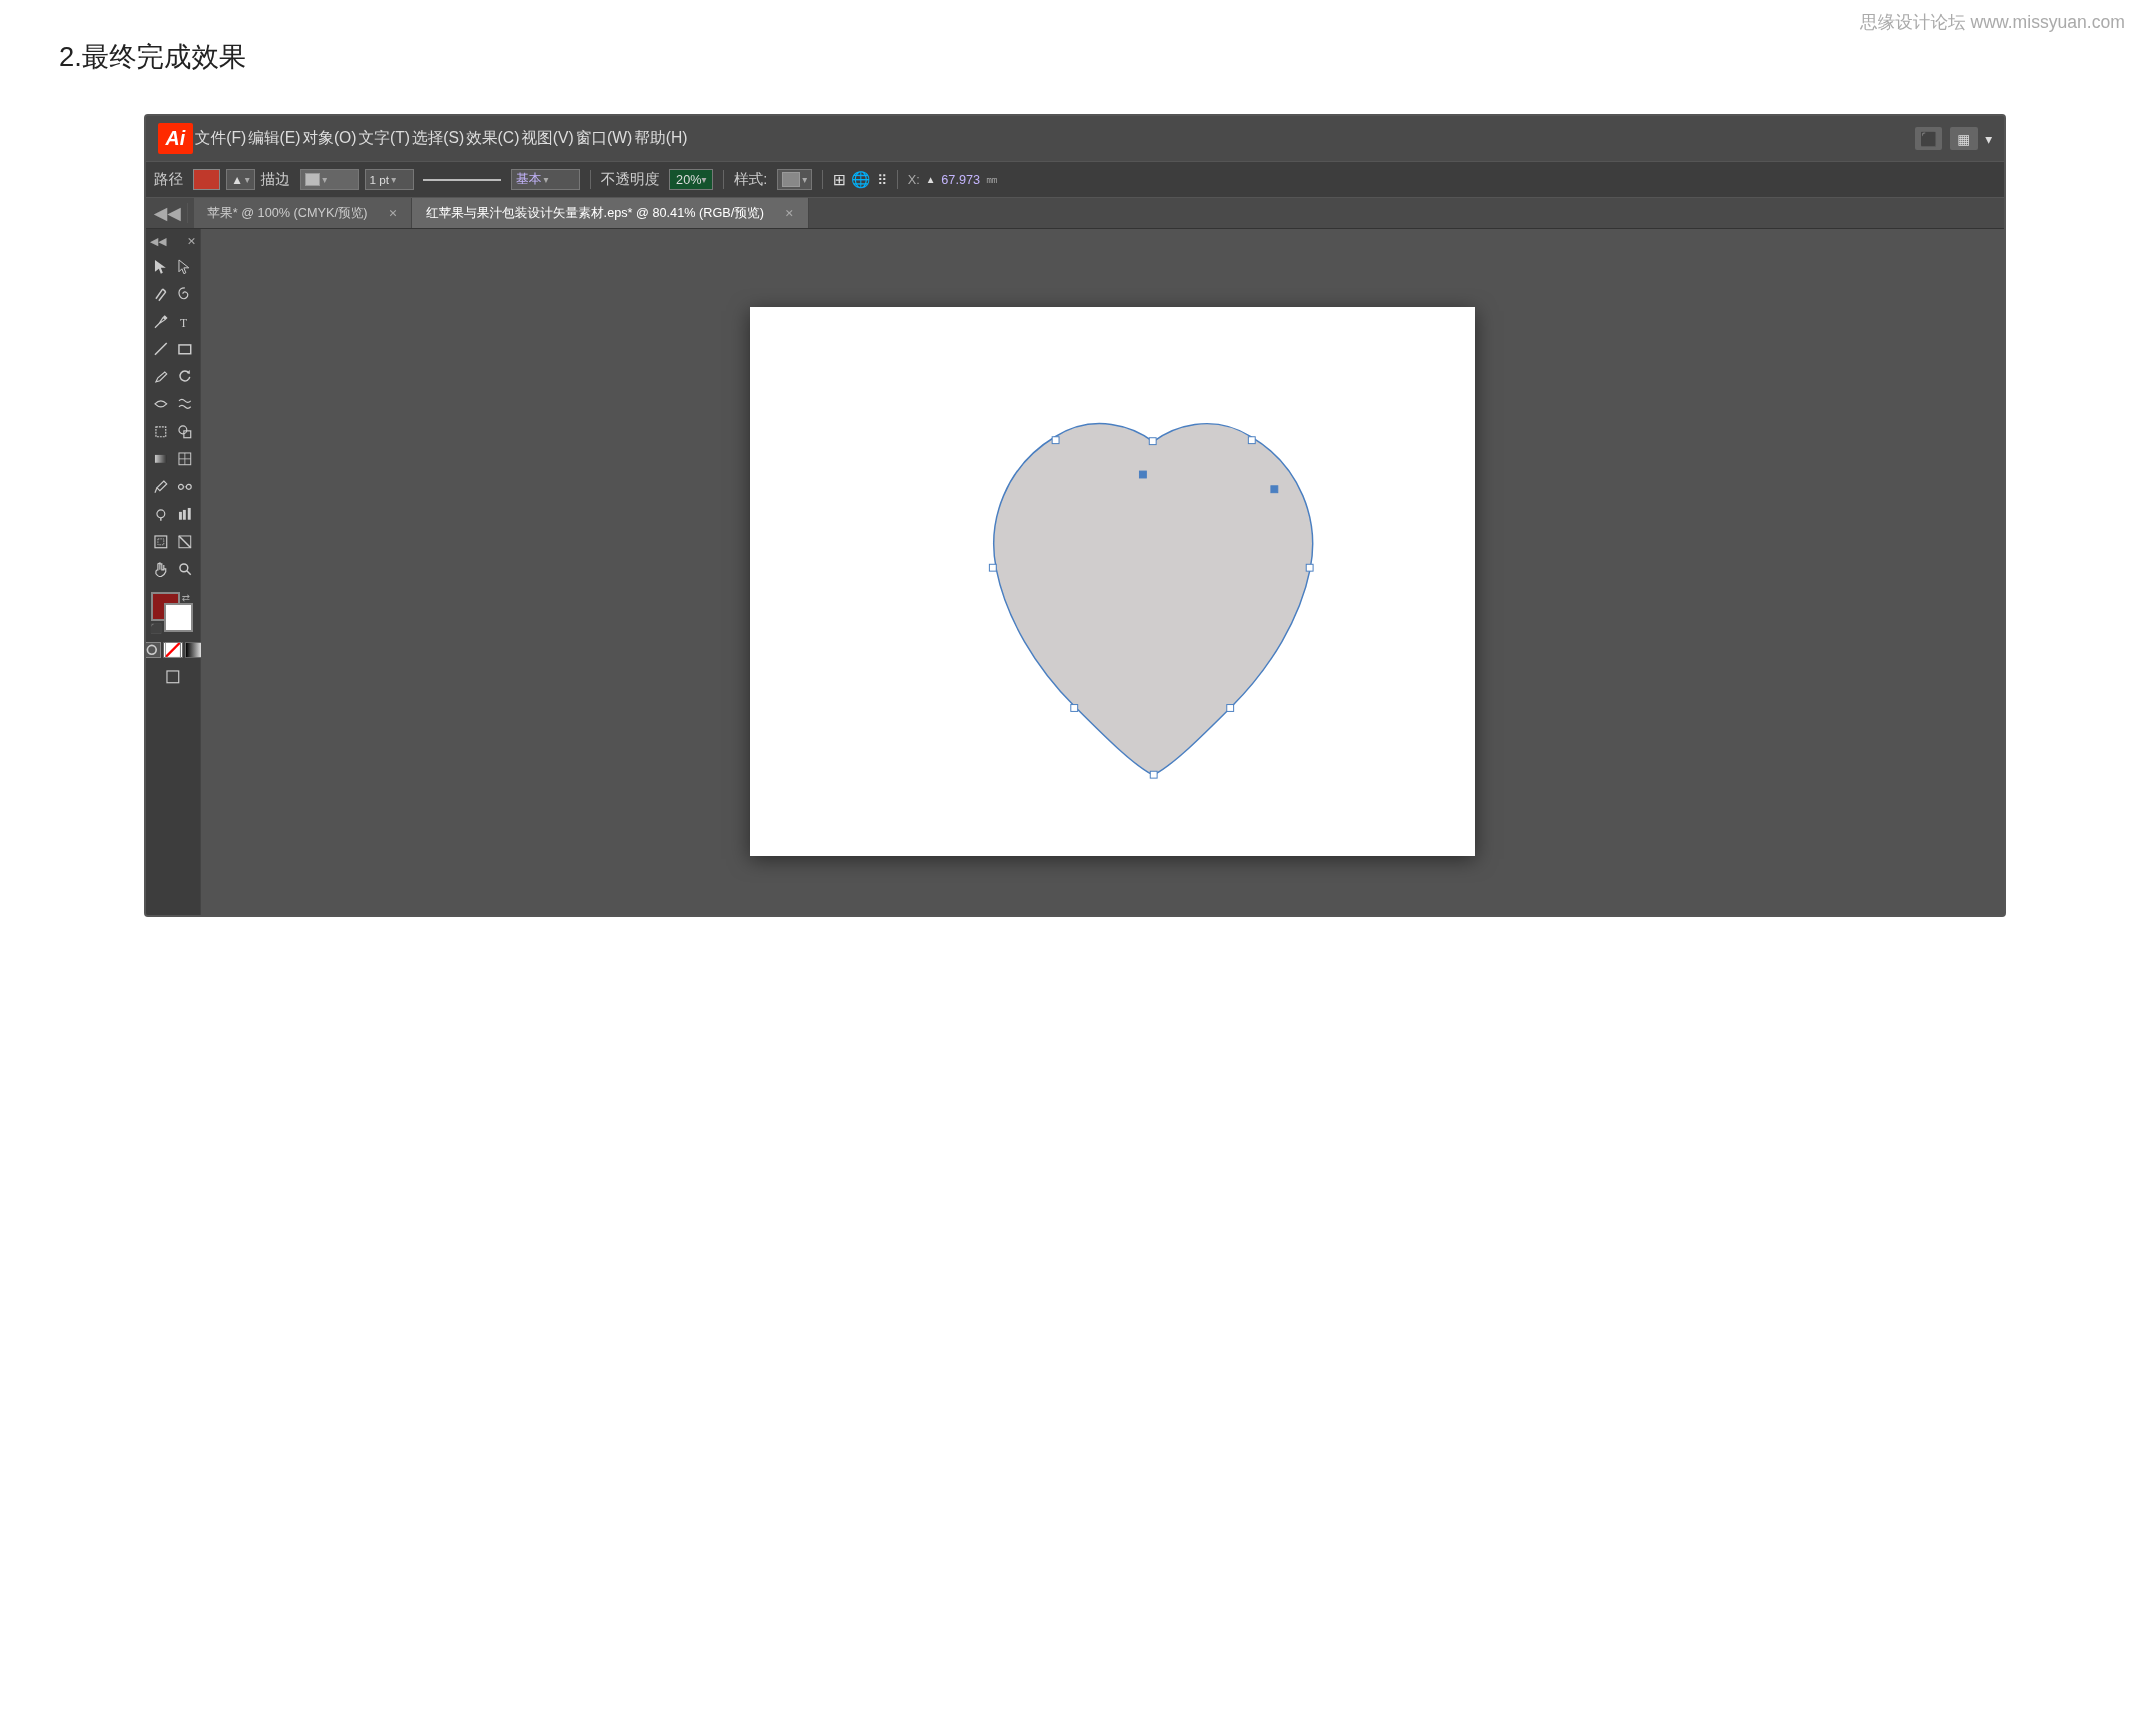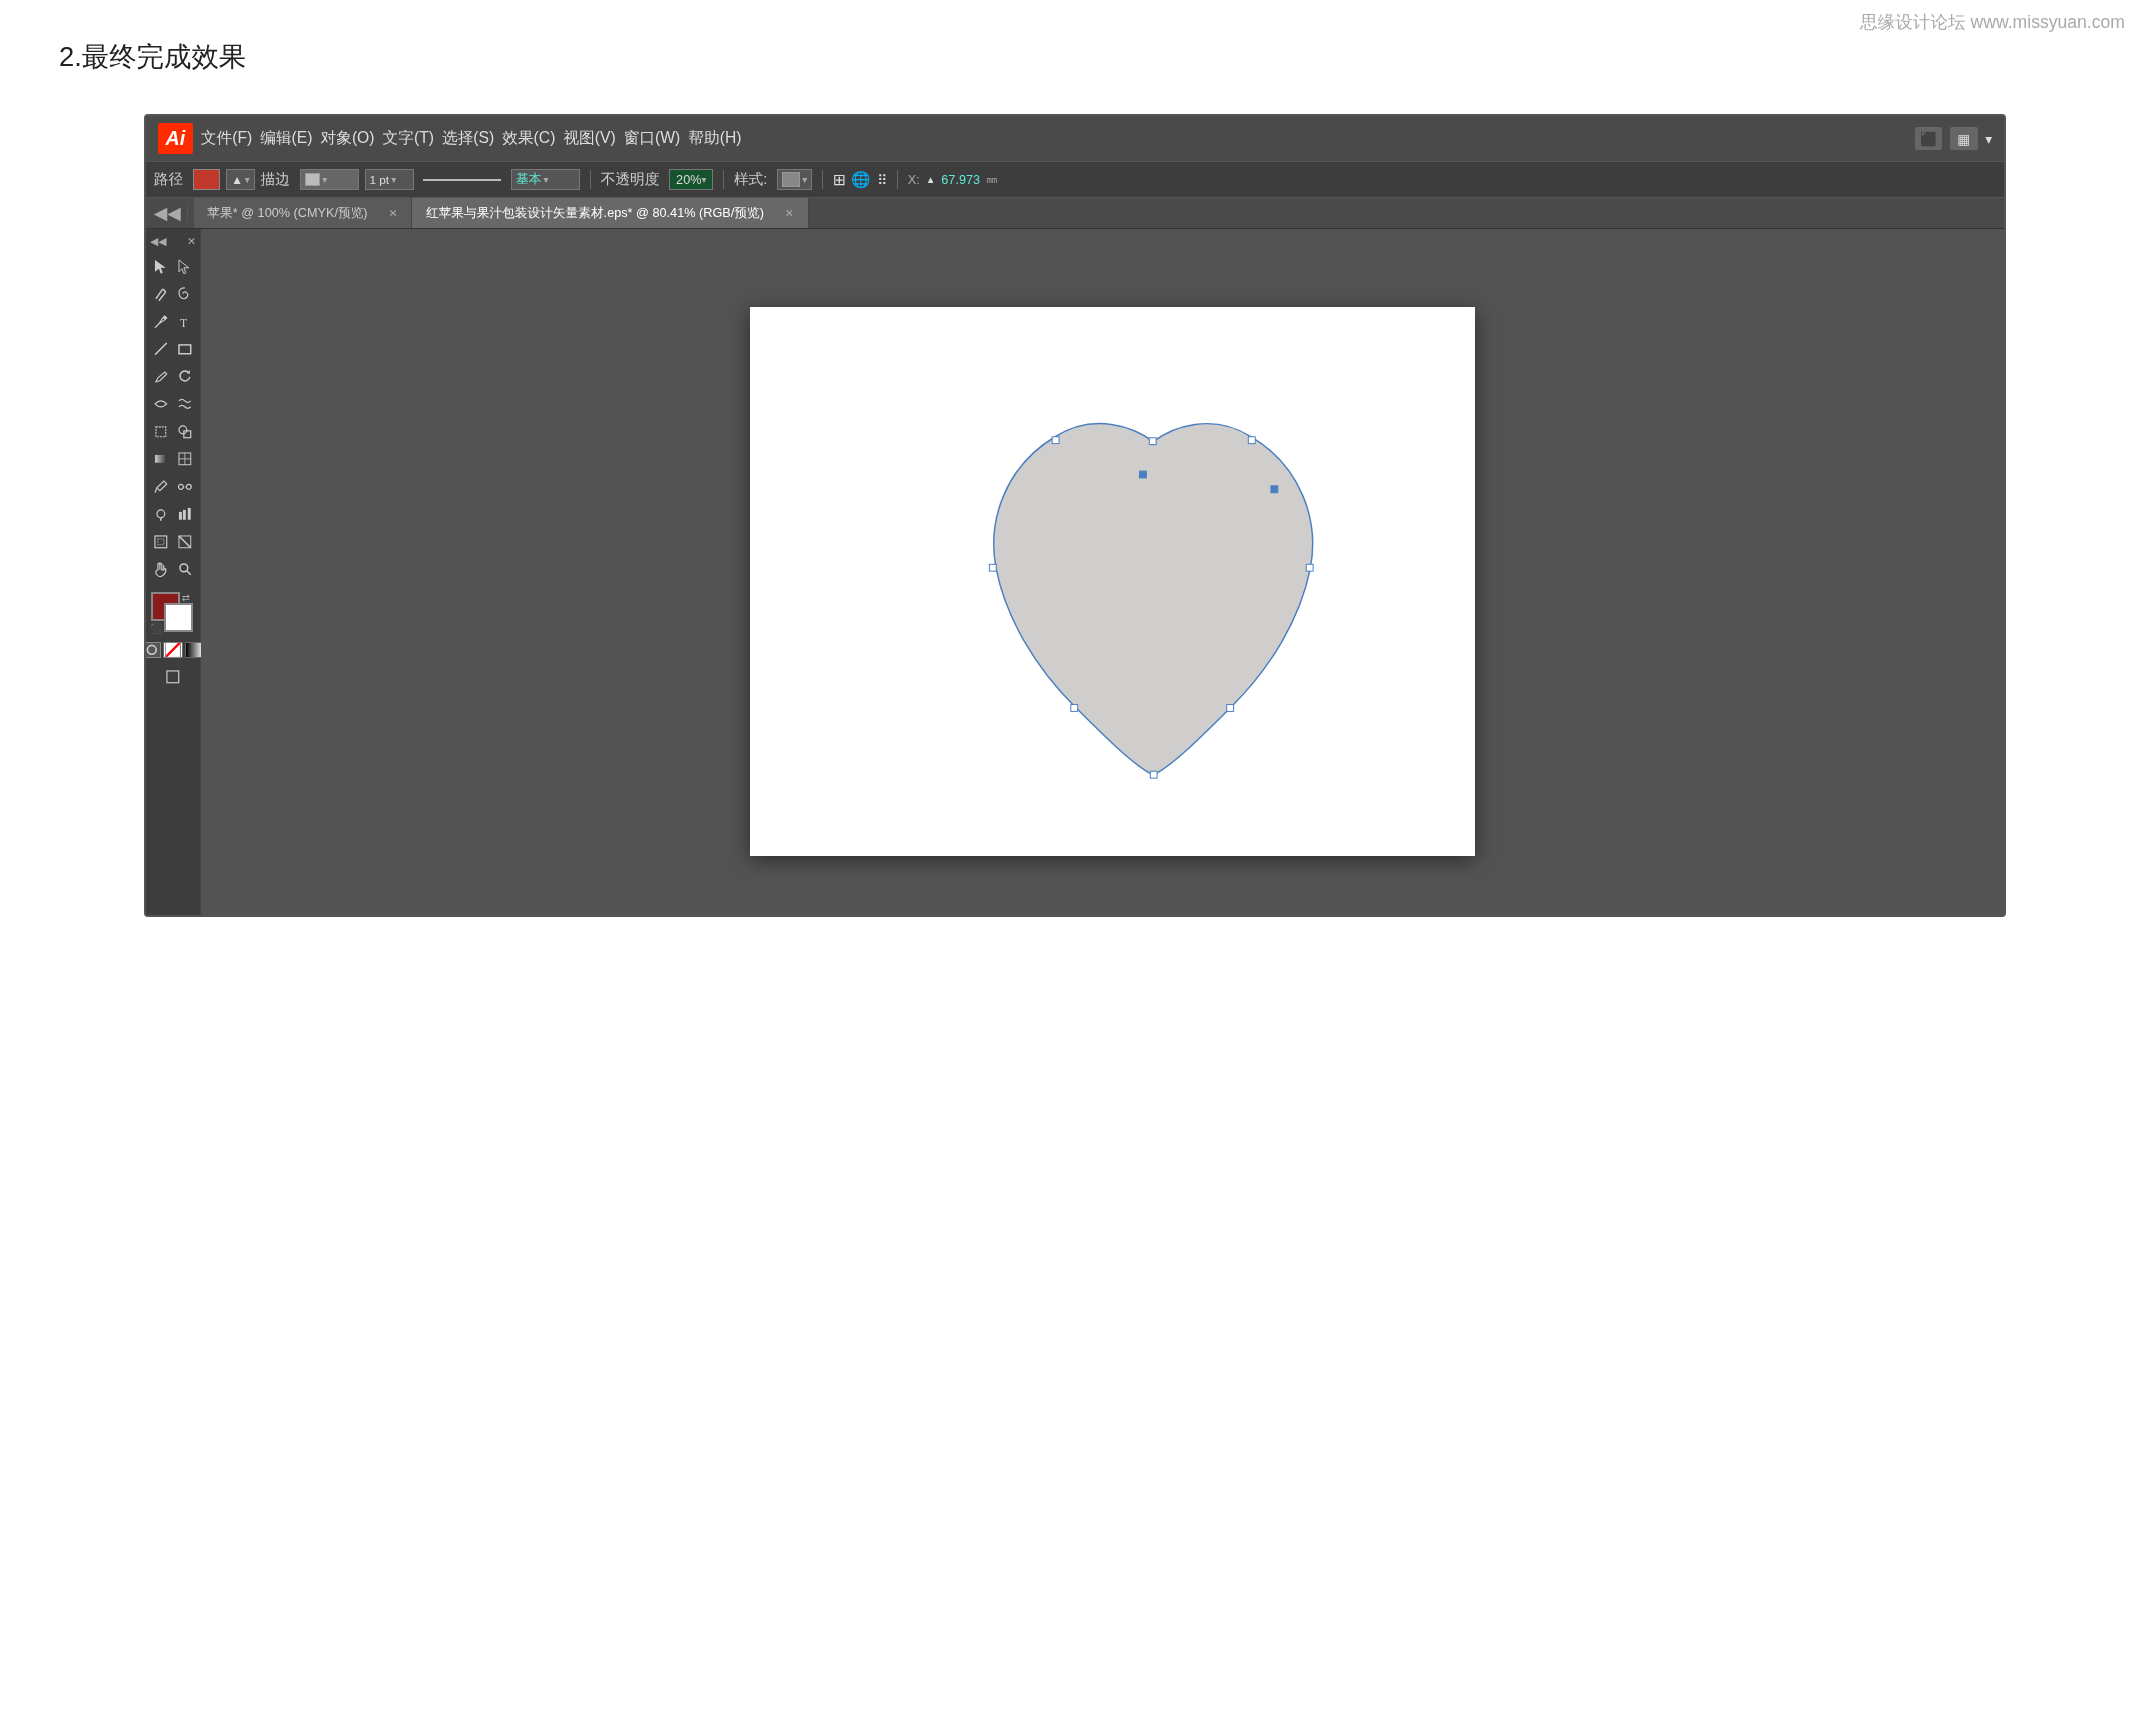--- a/index.html
+++ b/index.html
@@ -41,21 +41,21 @@
       border-radius: 3.9px;
       overflow: hidden;
     }
 
     
     .ai-menubar {
       background: #4a4a4a;
       display: flex;
       align-items: center;
       padding: 5.9px 11.8px;
-      gap: 8px;
+      gap: 2px;
       height: 45px;
       text-align: center;
     }
 
     .ai-logo {
       background: #ff2a00;
       color: #fff;
       font-size: 19.6px;
       font-weight: bold;
       width: 35px;
@@ -133,21 +133,21 @@
       align-items: center;
       gap: 2px;
     }
 
     .toolbar-dropdown-arrow {
       color: #aaa;
       font-size: 9.8px;
     }
 
     .toolbar-text {
-      color: #5eead4;
+      color: #c4b5fd;
       font-size: 12.7px;
     }
 
     .toolbar-opacity-box {
       background: #14532d;
       border: 1px solid #777;
       color: #ddd;
       font-size: 12.7px;
       padding: 1px 5.9px;
       height: 21.6px;

